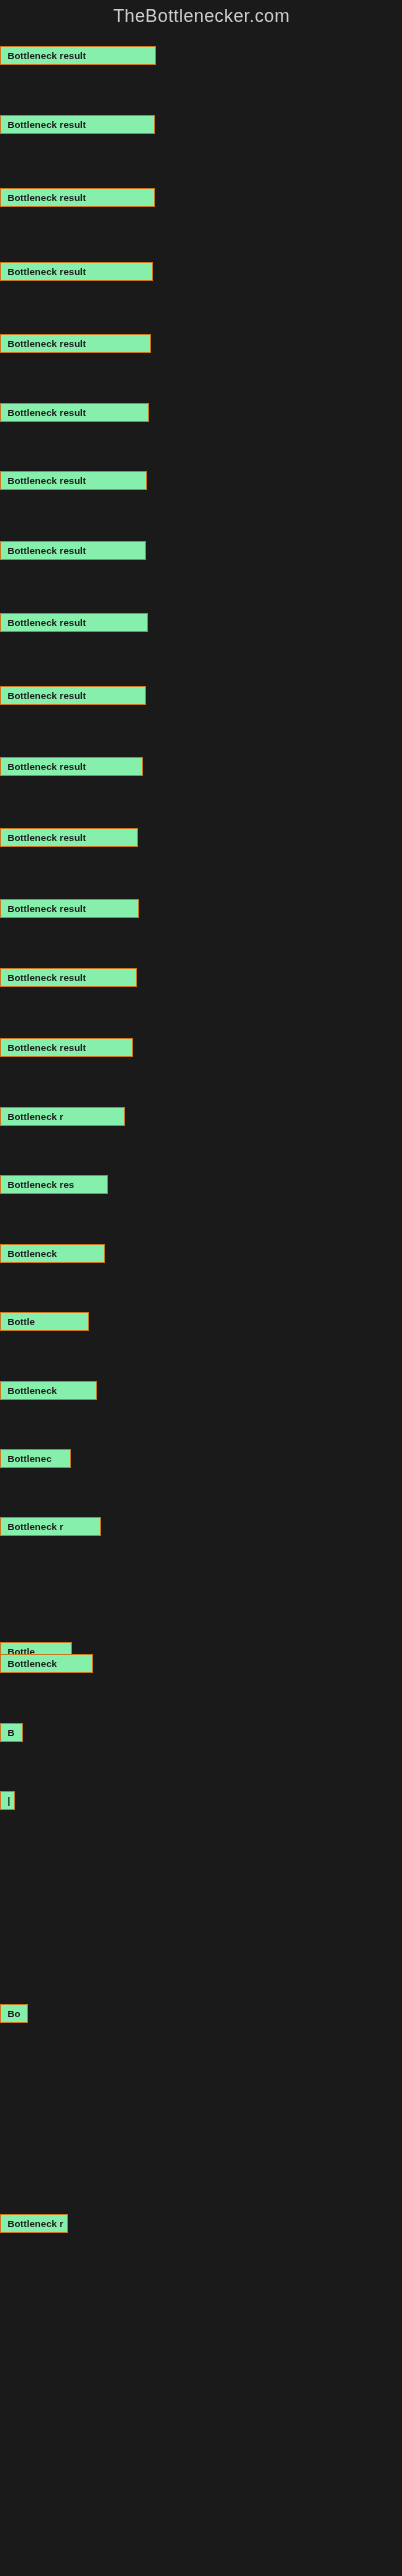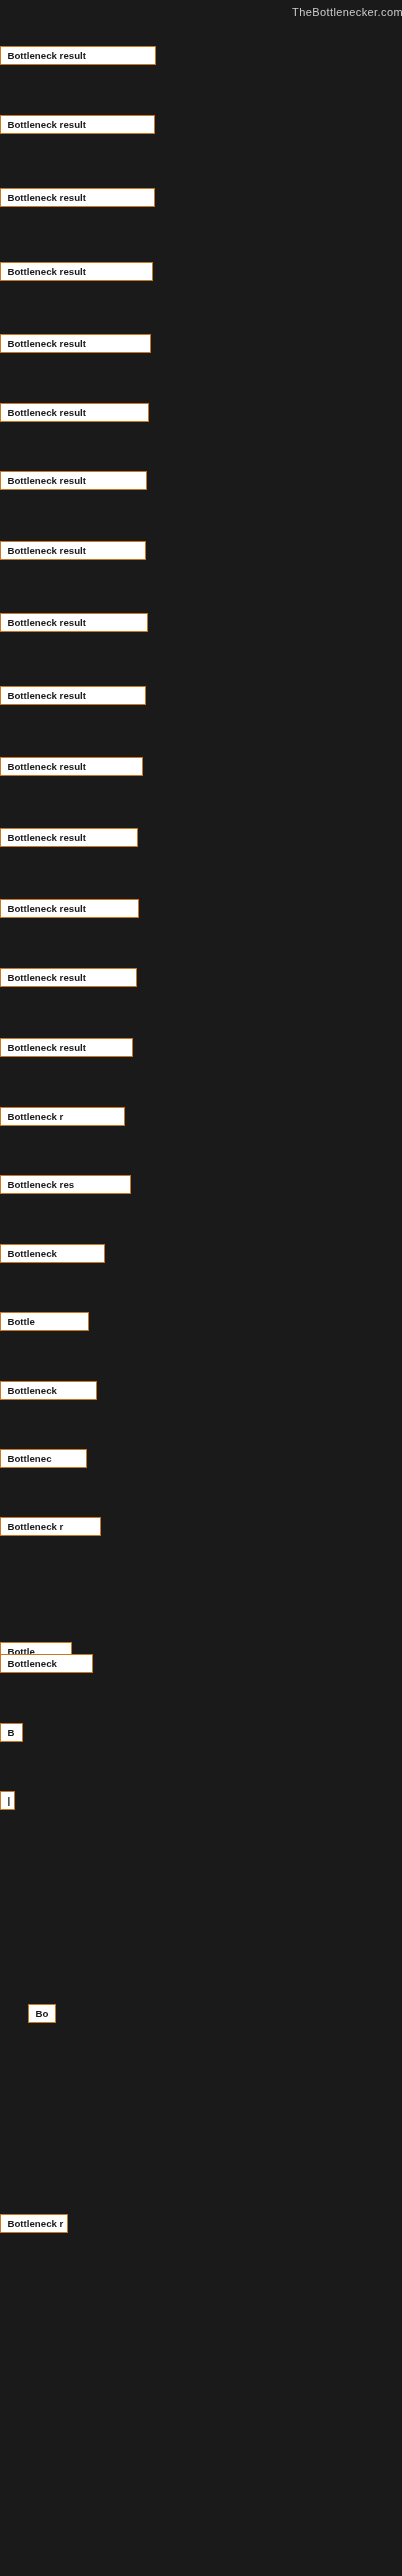--- a/index.html
+++ b/index.html
@@ -10,34 +10,34 @@
 
     body {
       width: 403px;
       min-height: 2576px;
       background-color: #1a1a1a;
       font-family: Arial, sans-serif;
       position: relative;
     }
 
     .site-title {
-      text-align: right;
+      text-align: center;
       color: #cccccc;
-      font-size: 11px;
+      font-size: 18px;
       padding: 6.4px 0;
       letter-spacing: 0.4px;
     }
 
     .bottleneck-item {
       position: absolute;
       left: 0;
     }
 
     .bottleneck-badge {
-      background-color: #ffffff;
+      background-color: #86efac;
       color: #1a1a1a;
       font-size: 9.7px;
       font-weight: bold;
       padding: 3.2px 6.4px;
       border: 0.8px solid #c87820;
       display: inline-block;
       white-space: nowrap;
       overflow: hidden;
     }
   </style>
@@ -55,25 +55,25 @@
 <div class="bottleneck-item" style="top: 471px;"><span class="bottleneck-badge" style="width: 147px;">Bottleneck result</span></div>
 <div class="bottleneck-item" style="top: 541px;"><span class="bottleneck-badge" style="width: 146px;">Bottleneck result</span></div>
 <div class="bottleneck-item" style="top: 613px;"><span class="bottleneck-badge" style="width: 148px;">Bottleneck result</span></div>
 <div class="bottleneck-item" style="top: 686px;"><span class="bottleneck-badge" style="width: 146px;">Bottleneck result</span></div>
 <div class="bottleneck-item" style="top: 757px;"><span class="bottleneck-badge" style="width: 143px;">Bottleneck result</span></div>
 <div class="bottleneck-item" style="top: 828px;"><span class="bottleneck-badge" style="width: 138px;">Bottleneck result</span></div>
 <div class="bottleneck-item" style="top: 899px;"><span class="bottleneck-badge" style="width: 139px;">Bottleneck result</span></div>
 <div class="bottleneck-item" style="top: 968px;"><span class="bottleneck-badge" style="width: 137px;">Bottleneck result</span></div>
 <div class="bottleneck-item" style="top: 1038px;"><span class="bottleneck-badge" style="width: 133px;">Bottleneck result</span></div>
 <div class="bottleneck-item" style="top: 1107px;"><span class="bottleneck-badge" style="width: 125px;">Bottleneck r</span></div>
-<div class="bottleneck-item" style="top: 1175px;"><span class="bottleneck-badge" style="width: 131px;">Bottleneck res</span></div>
+<div class="bottleneck-item" style="top: 1175px;"><span class="bottleneck-badge" style="width: 108px;">Bottleneck res</span></div>
 <div class="bottleneck-item" style="top: 1244px;"><span class="bottleneck-badge" style="width: 105px;">Bottleneck</span></div>
 <div class="bottleneck-item" style="top: 1312px;"><span class="bottleneck-badge" style="width: 89px;">Bottle</span></div>
 <div class="bottleneck-item" style="top: 1381px;"><span class="bottleneck-badge" style="width: 97px;">Bottleneck</span></div>
-<div class="bottleneck-item" style="top: 1449px;"><span class="bottleneck-badge" style="width: 87px;">Bottlenec</span></div>
+<div class="bottleneck-item" style="top: 1449px;"><span class="bottleneck-badge" style="width: 71px;">Bottlenec</span></div>
 <div class="bottleneck-item" style="top: 1517px;"><span class="bottleneck-badge" style="width: 101px;">Bottleneck r</span></div>
 <div class="bottleneck-item" style="top: 1642px;"><span class="bottleneck-badge" style="width: 72px;">Bottle</span></div>
 <div class="bottleneck-item" style="top: 1654px;"><span class="bottleneck-badge" style="width: 93px;">Bottleneck</span></div>
 <div class="bottleneck-item" style="top: 1723px;"><span class="bottleneck-badge" style="width: 22.5px;">B</span></div>
 <div class="bottleneck-item" style="top: 1791px;"><span class="bottleneck-badge" style="width: 8px;">|</span></div>
-<div class="bottleneck-item" style="top: 2004px; margin-left: 28px;"><span class="bottleneck-badge" style="width: 28px;">Bo</span></div>
+<div class="bottleneck-item" style="top: 2004px;"><span class="bottleneck-badge" style="width: 28px;">Bo</span></div>
 <div class="bottleneck-item" style="top: 2214px;"><span class="bottleneck-badge" style="width: 68px;">Bottleneck r</span></div>
 
 
 </body></html>

